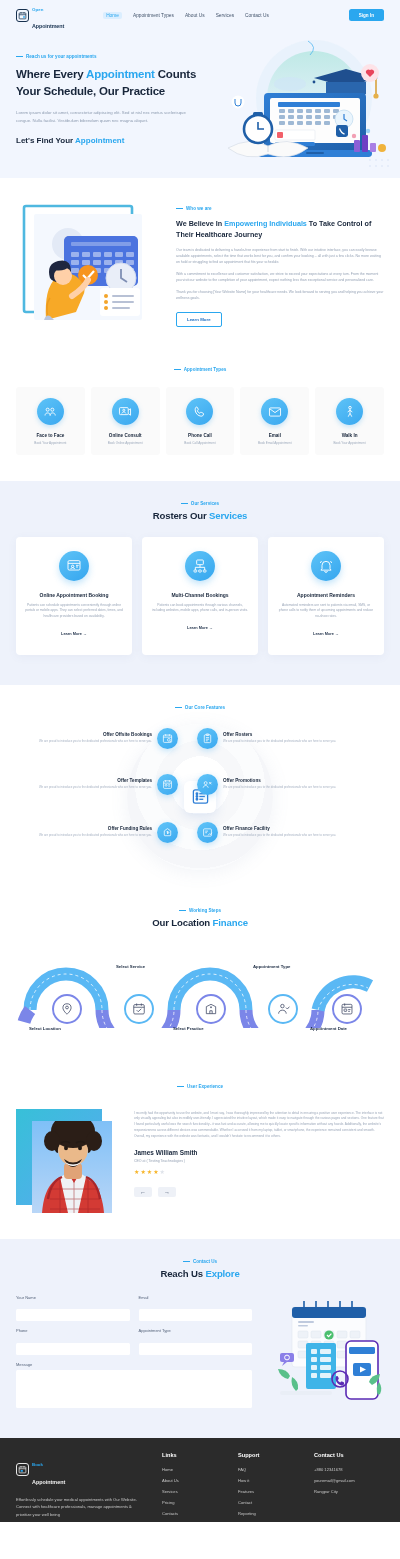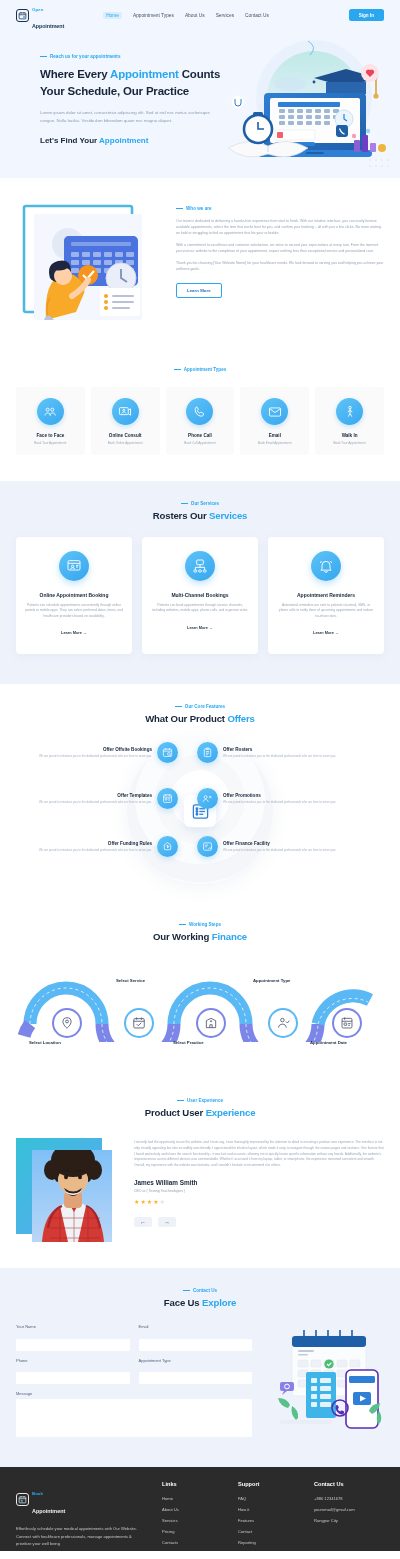--- a/index.html
+++ b/index.html
@@ -24,21 +24,21 @@
   .nav-links a{font-size:4.8px;color:#42536b;text-decoration:none;white-space:nowrap;}
   .nav-links a.active{color:#2aa7ef;background:#dbeeff;padding:1px 3px;border-radius:2px;}
   .signin{margin-left:auto;background:#2aa7ef;color:#fff;font-size:4.6px;font-weight:600;
     padding:3.4px 10px;border-radius:2.5px;border:none;cursor:pointer;}
 
   
   .hero{background:#f2f6fe;padding:16px 16px 24px;display:flex;position:relative;min-height:148px;}
   .hero-dots{position:absolute;left:0;top:4px;width:40px;height:60px;
     background-image:radial-gradient(#c9d9f2 .6px, transparent .6px);
     background-size:4px 4px;opacity:.8;}
-  .hero-left{width:212px;position:relative;z-index:2;padding-top:8px;margin-left:24px;}
+  .hero-left{width:212px;position:relative;z-index:2;padding-top:8px;}
   .eyebrow{display:flex;align-items:center;gap:3px;font-size:4.6px;font-weight:600;color:#2aa7ef;margin-bottom:7px;}
   .eyebrow .dash{width:7px;height:1px;background:#2aa7ef;display:inline-block;}
   .hero h1{font-size:11.5px;line-height:1.48;font-weight:700;color:#18263b;letter-spacing:-.2px;}
   .hero h1 .hl{color:#2aa7ef;}
   .hero p.lead{font-size:4.3px;line-height:1.75;color:#8d9bb0;margin-top:9px;max-width:180px;}
   .hero h2{font-size:8px;font-weight:700;margin-top:12px;color:#18263b;}
   .hero h2 .hl{color:#2aa7ef;}
   .hero-art{position:absolute;right:0;top:6px;width:182px;height:142px;}
 
   
@@ -340,20 +340,23 @@
         <path d="M38 70 q5 -9 16 -4 q-6 6 -16 4Z" fill="#1f2740"></path>
         <path d="M56 96 q12 -8 16 -16" stroke="#ffd0a8" stroke-width="6" fill="none" stroke-linecap="round"></path>
         <path d="M28 120 q2 -6 6 -4 l4 4 Z" fill="#b9c5dd"></path>
       </svg>
     </div>
     <div class="about-right">
       <div class="eyebrow">
         <span class="dash"></span>
         <span>Who we are</span>
       </div>
+      <h3>
+        <span>We Believe In </span><span class="hl">Empowering Individuals</span><span> To Take Control of Their Healthcare Journey</span>
+      </h3>
       <p>Our team is dedicated to delivering a hassle-free experience from start to finish. With our intuitive interface, you can easily browse available appointments, select the time that works best for you, and confirm your booking – all with just a few clicks. No more waiting on hold or struggling to find an appointment that fits your schedule.</p>
       <p>With a commitment to excellence and customer satisfaction, we strive to exceed your expectations at every turn. From the moment you visit our website to the completion of your appointment, expect nothing less than exceptional service and personalized care.</p>
       <p>Thank you for choosing [Your Website Name] for your healthcare needs. We look forward to serving you and helping you achieve your wellness goals.</p>
       <button class="learn-btn">Learn More</button>
     </div>
   </div>
 
   <div class="types">
     <div class="sec-eyebrow">
       <span class="dash"></span>
@@ -474,23 +477,20 @@
         <span class="svc-more">Learn More  →</span>
       </div>
 
     </div>
   </div>
 
   <div class="features">
     <div class="sec-eyebrow">
       <span class="dash"></span>
       <span>Our Core Features</span>
-    </div>
-    <div class="sec-title">
-      <span>What Our Product </span><span class="hl">Offers</span>
     </div>
 
     <div class="feat-wrap">
       <div class="rings"></div>
       <div class="core-ic">
         <svg width="19" height="19" viewBox="0 0 24 24" fill="none" stroke="#2f7fd6" stroke-width="1.6">
           <rect x="3" y="3.5" width="18" height="17" rx="2.4"></rect>
           <circle cx="7.5" cy="8.5" r="1" fill="#2f7fd6"></circle>
             <path d="M10.5 8.5h7"></path>
           <circle cx="7.5" cy="12" r="1" fill="#2f7fd6"></circle>
@@ -586,21 +586,21 @@
       </div>
     </div>
   </div>
 
   <div class="process">
     <div class="sec-eyebrow">
       <span class="dash"></span>
       <span>Working Steps</span>
     </div>
     <div class="sec-title">
-      <span>Our Working </span><span class="hl">Finance</span>
+      <span>Our Location </span><span class="hl">Finance</span>
     </div>
 
     <div class="proc-wrap">
       <svg width="380" height="80" viewBox="0 0 380 80" style="position:absolute;left:0;top:6px;">
         <g fill="none" stroke-width="13" stroke-linecap="butt">
           <path d="M20 62 A36 36 0 0 1 92 62" stroke="#5ab8f4"></path>
           <path d="M92 62 A36 36 0 0 0 164 62" stroke="#7b86e8"></path>
           <path d="M164 62 A36 36 0 0 1 236 62" stroke="#5ab8f4"></path>
           <path d="M236 62 A36 36 0 0 0 308 62" stroke="#7b86e8"></path>
           <path d="M308 62 A36 36 0 0 1 360 38" stroke="#5ab8f4"></path>
@@ -659,23 +659,20 @@
         </svg>
       </div>
       <div class="proc-lab" style="left:300px;top:84px;">Appointment Date</div>
     </div>
   </div>
 
   <div class="testi">
     <div class="sec-eyebrow">
       <span class="dash"></span>
       <span>User Experience</span>
-    </div>
-    <div class="sec-title">
-      <span>Product User </span><span class="hl">Experience</span>
     </div>
 
     <div class="testi-body">
       <div class="testi-photo">
         <svg width="104" height="108" viewBox="0 0 104 108">
           <defs>
             <linearGradient id="tb" x1="0" y1="0" x2="1" y2="1">
               <stop offset="0%" stop-color="#37c0d8"></stop>
                 <stop offset="100%" stop-color="#5aa9f2"></stop>
             </linearGradient>
@@ -726,21 +723,21 @@
       </div>
     </div>
   </div>
 
   <div class="contact">
     <div class="sec-eyebrow">
       <span class="dash"></span>
       <span>Contact Us</span>
     </div>
     <div class="sec-title">
-      <span>Face Us </span><span class="hl">Explore</span>
+      <span>Reach Us </span><span class="hl">Explore</span>
     </div>
 
     <div class="contact-body">
       <div class="form">
         <div class="f-row">
           <div class="f-grp">
             <label class="f-lab">Your Name</label>
             <input class="f-in" value="" style="">
           </div>
           <div class="f-grp">

